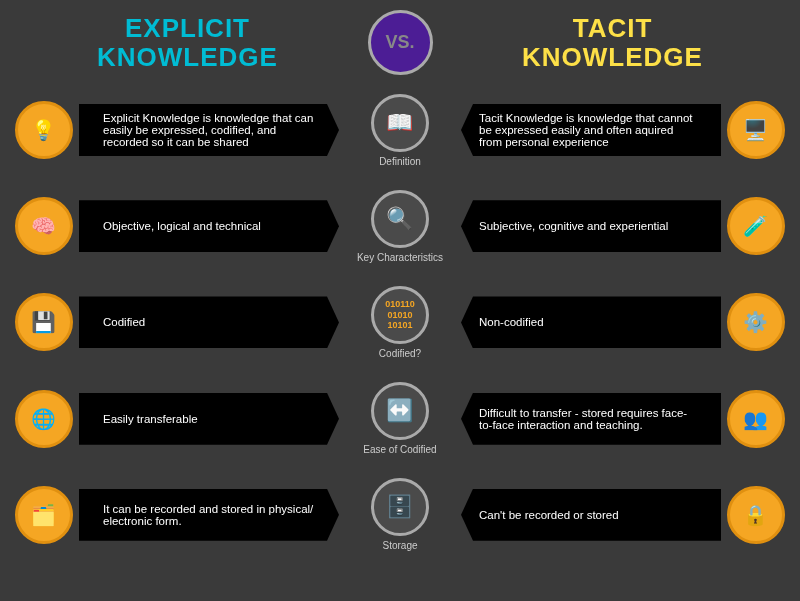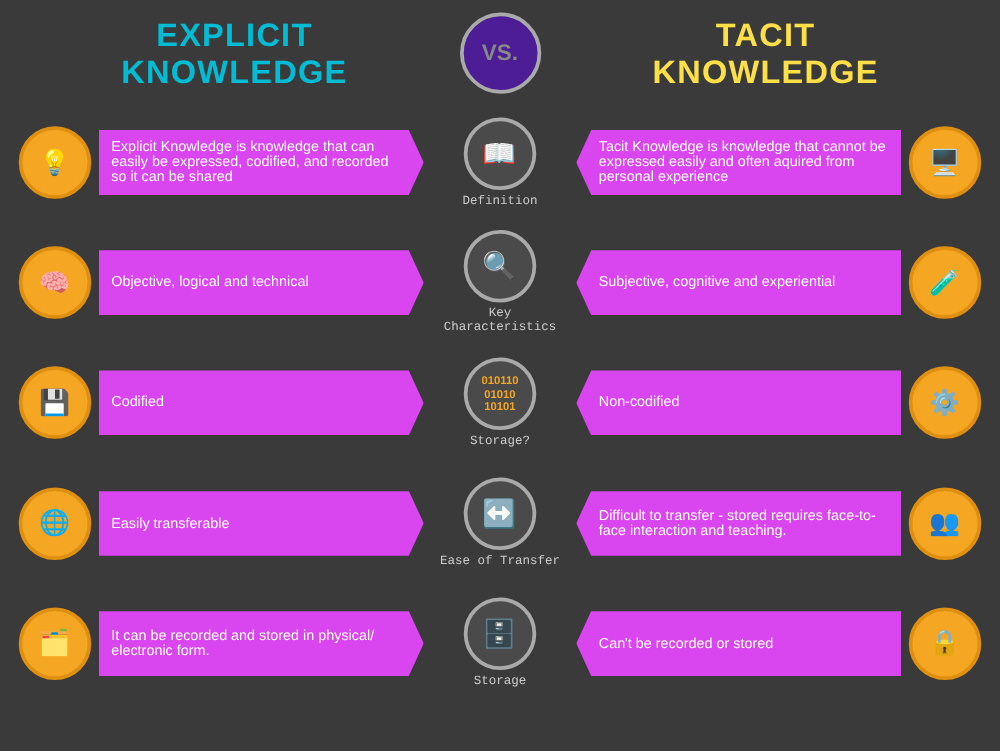--- a/index.html
+++ b/index.html
@@ -106,39 +106,38 @@
       display: flex;
       align-items: center;
       justify-content: center;
       font-size: 22px;
     }
     .center-label {
       color: #ccc;
       font-size: 10px;
       text-align: center;
       margin-top: 4px;
-      font-family: Liberation Mono, monospace;
     }
     .side-icon-circle {
       width: 58px;
       height: 58px;
       border-radius: 50%;
       background: #f5a623;
       display: flex;
       align-items: center;
       justify-content: center;
       font-size: 22px;
       flex-shrink: 0;
       border: 3px solid #e09010;
     }
     .text-box {
-      background: #d946ef;
+      background: #000000;
       color: white;
       font-size: 11.5px;
-      padding: 8px 10px;
+      padding: 8px 24px;
       flex: 1;
       display: flex;
       align-items: center;
       min-height: 52px;
       position: relative;
     }
     
     .text-box-left {
       clip-path: polygon(0 0, calc(100% - 12px) 0, 100% 50%, calc(100% - 12px) 100%, 0 100%);
       padding-right: 18px;
@@ -229,21 +228,21 @@
         <span style="font-size:20px">💾</span>
       </div>
       <div class="text-box text-box-left">
         Codified
       </div>
     </div>
     <div class="center-col">
       <div class="center-icon-circle">
         <span style="font-size:9px;color:#f5a623;font-weight:bold;text-align:center;line-height:1.2">010110<br>01010<br>10101</span>
       </div>
-      <div class="center-label">Storage?</div>
+      <div class="center-label">Codified?</div>
     </div>
     <div class="right-side">
       <div class="side-icon-circle">
         <span style="font-size:20px">⚙️</span>
       </div>
       <div class="text-box text-box-right">
         Non-codified
       </div>
     </div>
   </div>
@@ -253,21 +252,21 @@
         <span style="font-size:20px">🌐</span>
       </div>
       <div class="text-box text-box-left">
         Easily transferable
       </div>
     </div>
     <div class="center-col">
       <div class="center-icon-circle">
         <span style="font-size:22px">↔️</span>
       </div>
-      <div class="center-label">Ease of Transfer</div>
+      <div class="center-label">Ease of Codified</div>
     </div>
     <div class="right-side">
       <div class="side-icon-circle">
         <span style="font-size:20px">👥</span>
       </div>
       <div class="text-box text-box-right">
         Difficult to transfer - stored requires face-to-face interaction and teaching.
       </div>
     </div>
   </div>

